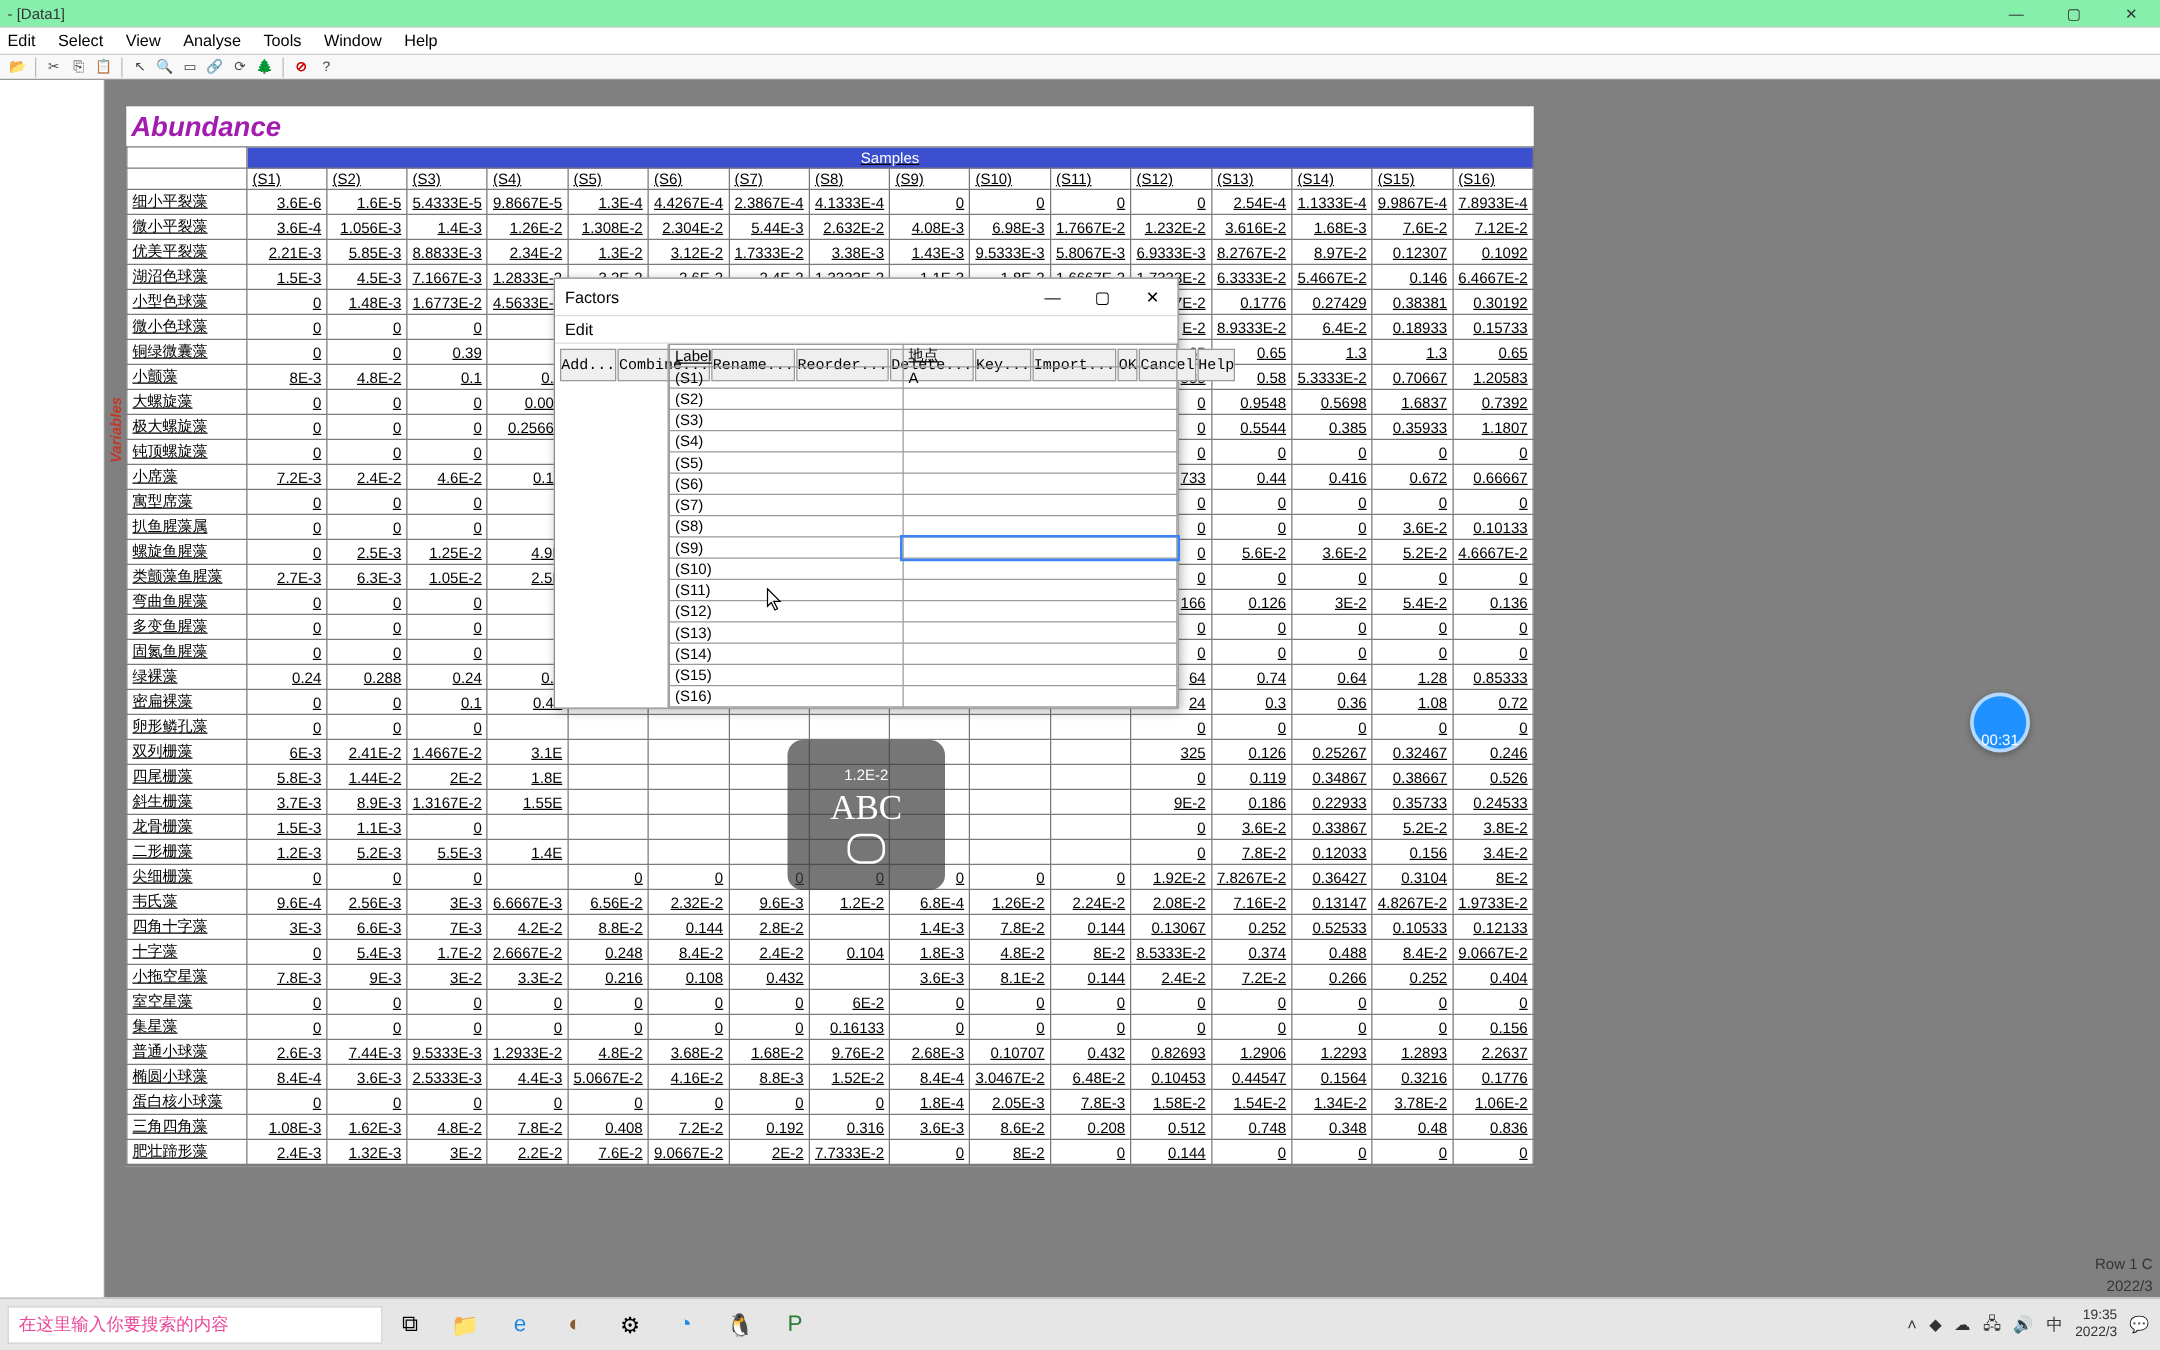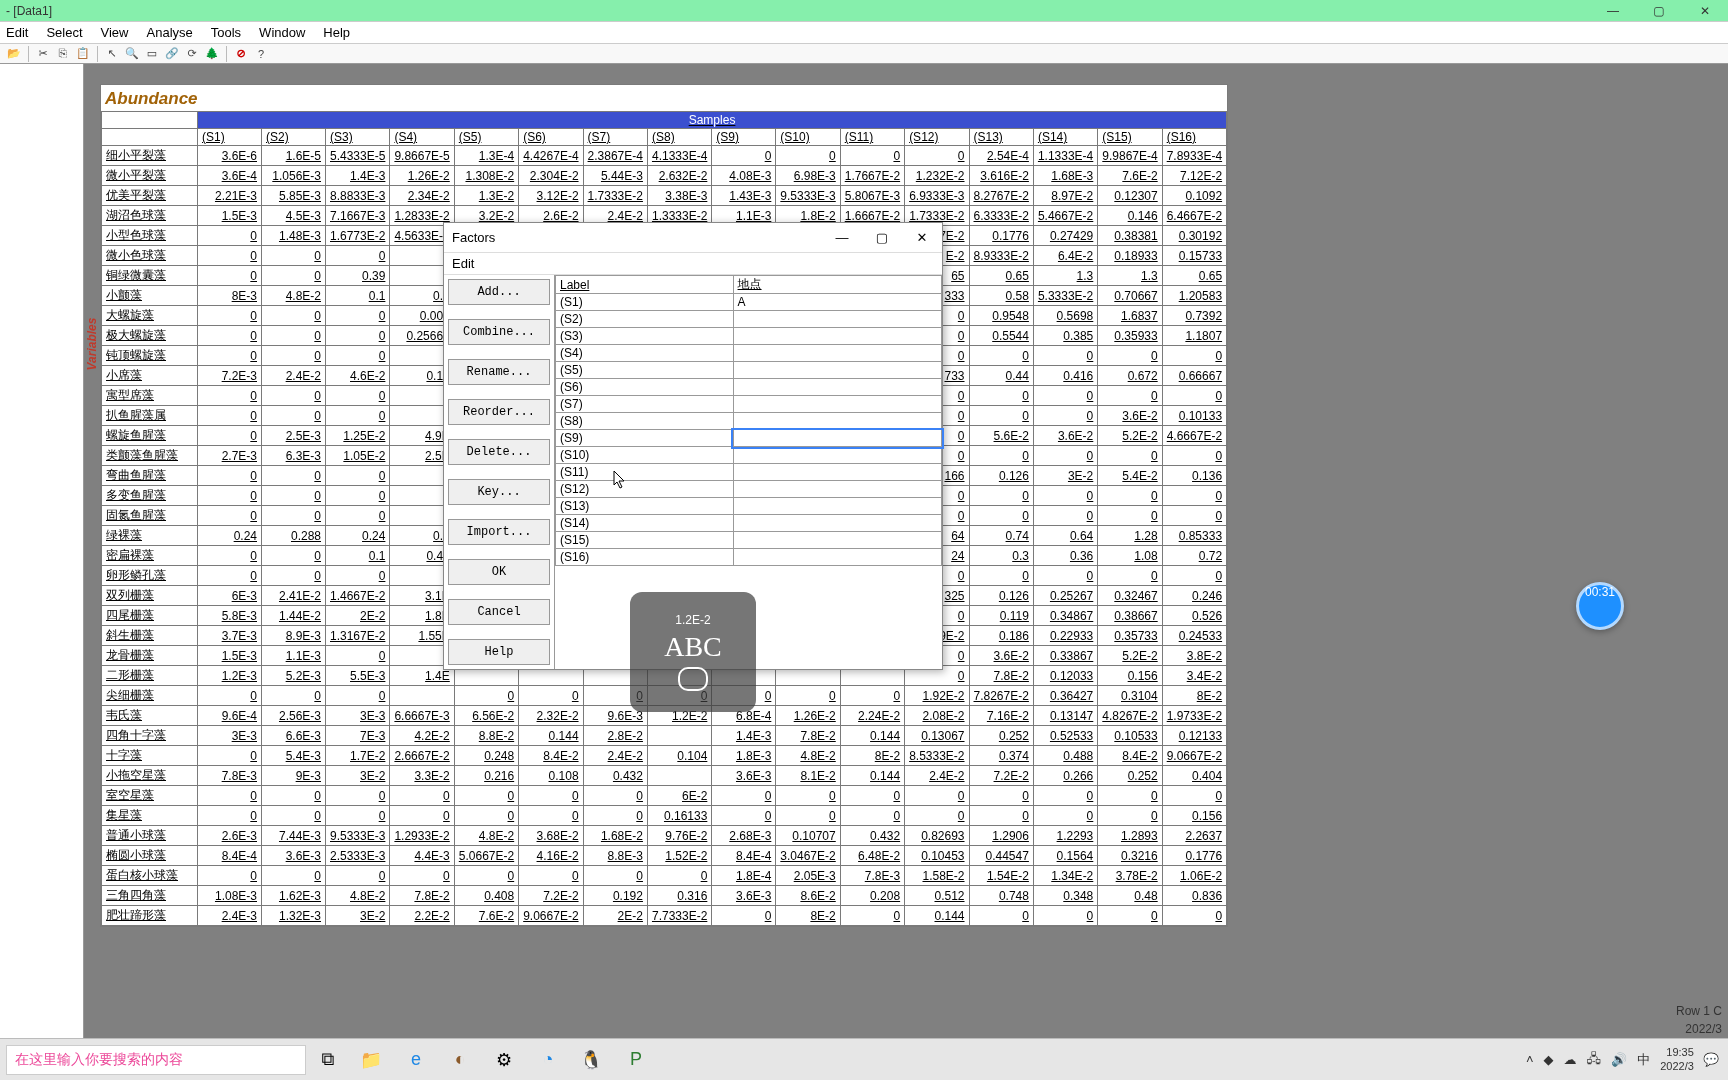--- a/index.html
+++ b/index.html
@@ -19,54 +19,54 @@
 .tbtn { width: 16px; height: 16px; display: flex; align-items: center; justify-content: center; font-size: 11px; color: #444; border: 1px solid transparent; }
 .tbtn.stop { color: #c00; font-weight: bold; }
 .tsep { width: 1px; height: 16px; background: #bbb; margin: 0 2px; }
 
 
 .workarea { position: absolute; top: 64px; left: 0; right: 0; bottom: 42px; display: flex; }
 .leftpane { width: 84px; background: #fff; border-right: 1px solid #999; }
 .gridwrap { flex: 1; overflow: hidden; background: #808080; position: relative; }
 
 .griddoc { position: absolute; left: 16px; top: 20px; background: #fff; border: 1px solid #7a7a7a; }
-.abund { font-size: 17px; font-style: italic; font-weight: bold; color: #a16207; padding: 4px 4px 2px 4px; }
+.abund { font-size: 22px; font-style: italic; font-weight: bold; color: #a21caf; padding: 4px 4px 2px 4px; }
 
 
 table.grid { border-collapse: collapse; font-size: 12px; text-decoration: underline; }
 table.grid th, table.grid td { border: 1px solid #7a7a7a; padding: 1px 4px; height: 17px; text-align: right; background: #fff; white-space: nowrap; }
 table.grid th.samples { background: #3b4fcf; color: #fff; text-align: center; font-weight: normal; }
 table.grid th.colh { text-align: left; font-weight: normal; }
 table.grid td.rowh { text-align: left; }
 .vbar { position: absolute; left: 0; top: 200px; width: 16px; height: 160px; background: #808080; display: flex; align-items: center; justify-content: center; }
 .vbar span { transform: rotate(-90deg); font-size: 12px; color: #c0392b; font-style: italic; font-weight: bold; }
 
 
 .dialog { position: absolute; top: 222px; left: 443px; width: 500px; background: #fff; border: 1px solid #888; box-shadow: 2px 2px 8px rgba(0,0,0,0.3); }
 .dialog .dlg-title { height: 30px; display: flex; align-items: center; padding-left: 8px; font-size: 13px; border-bottom: 1px solid #ddd; }
 .dialog .dlg-wbtns { margin-left: auto; display: flex; }
 .dialog .dlg-wbtn { width: 40px; height: 30px; display: flex; align-items: center; justify-content: center; font-size: 13px; }
 .dialog .dlg-menu { height: 22px; display: flex; align-items: center; padding-left: 8px; font-size: 13px; border-bottom: 1px solid #ddd; }
 .dialog .dlg-body { display: flex; }
-.dlg-btns { width: 110px; padding: 4px; display: flex; flex-direction: column; gap: 14px; }
+.dlg-btns { width: 90px; padding: 4px; display: flex; flex-direction: row; gap: 1px; }
 .dlg-btns button { height: 26px; font-size: 12px; font-family: "Courier New", monospace; background: #efefef; border: 1px solid #999; }
 .dlg-grid { flex: 1; border-left: 1px solid #999; }
 table.ftbl { border-collapse: collapse; width: 100%; font-size: 12px; }
 table.ftbl th, table.ftbl td { border: 1px solid #999; height: 17px; text-align: left; padding: 0 4px; }
 table.ftbl th { font-weight: normal; text-decoration: underline; }
 table.ftbl td.editing { outline: 2px solid #3b82f6; }
 
 
 .ime-ov { position: absolute; left: 630px; top: 592px; width: 126px; height: 120px; background: rgba(60,60,60,0.7); border-radius: 12px; display: flex; flex-direction: column; align-items: center; justify-content: center; color: #fff; }
 .ime-ov .top { font-size: 12px; }
 .ime-ov .txt { font-size: 28px; font-family: "Georgia", serif; margin: 4px 0; }
 .ime-ov .circ { width: 30px; height: 24px; border: 2px solid #fff; border-radius: 10px; }
 
 
-.timer { position: absolute; right: 104px; top: 582px; width: 48px; height: 48px; border-radius: 50%; background: #1e90ff; border: 3px solid #b3d9ff; display: flex; align-items: flex-start; justify-content: center; color: #fff; font-size: 12px; box-shadow: 0 2px 6px rgba(0,0,0,0.3); }
+.timer { position: absolute; right: 104px; top: 554px; width: 48px; height: 48px; border-radius: 50%; background: #1e90ff; border: 3px solid #b3d9ff; display: flex; align-items: flex-end; justify-content: center; color: #fff; font-size: 12px; box-shadow: 0 2px 6px rgba(0,0,0,0.3); }
 .sline1 { position: absolute; bottom: 62px; right: 6px; font-size: 12px; color: #333; }
 .sline2 { position: absolute; bottom: 44px; right: 6px; font-size: 12px; color: #333; }
 
 
 .taskbar { position: absolute; bottom: 0; left: 0; right: 0; height: 42px; background: #e6e6e6; border-top: 1px solid #bbb; display: flex; align-items: center; }
 .taskbar .search { margin-left: 6px; width: 300px; height: 30px; border: 1px solid #ccc; background: #fff; display: flex; align-items: center; padding-left: 8px; font-size: 14px; color: #ec4899; }
 .taskbar .taskicon { width: 44px; height: 42px; display: flex; align-items: center; justify-content: center; font-size: 18px; }
 .taskbar .tray { margin-left: auto; display: flex; align-items: center; gap: 10px; padding-right: 8px; font-size: 11px; color: #333; }
 .tray .trayicon { font-size: 13px; }
 .tray .clock { display: flex; flex-direction: column; align-items: flex-end; line-height: 1.2; }

